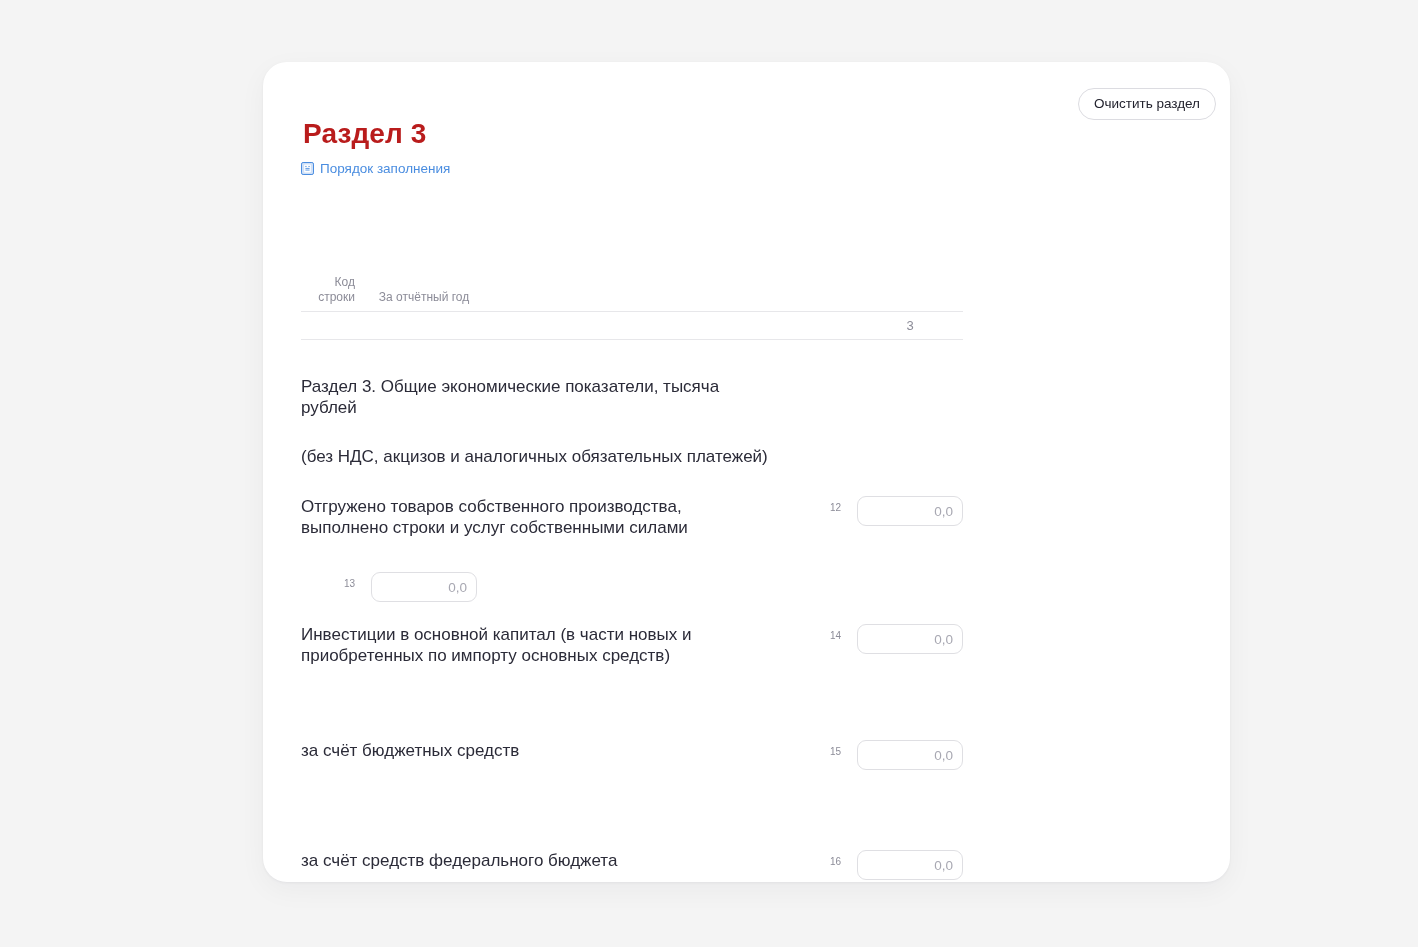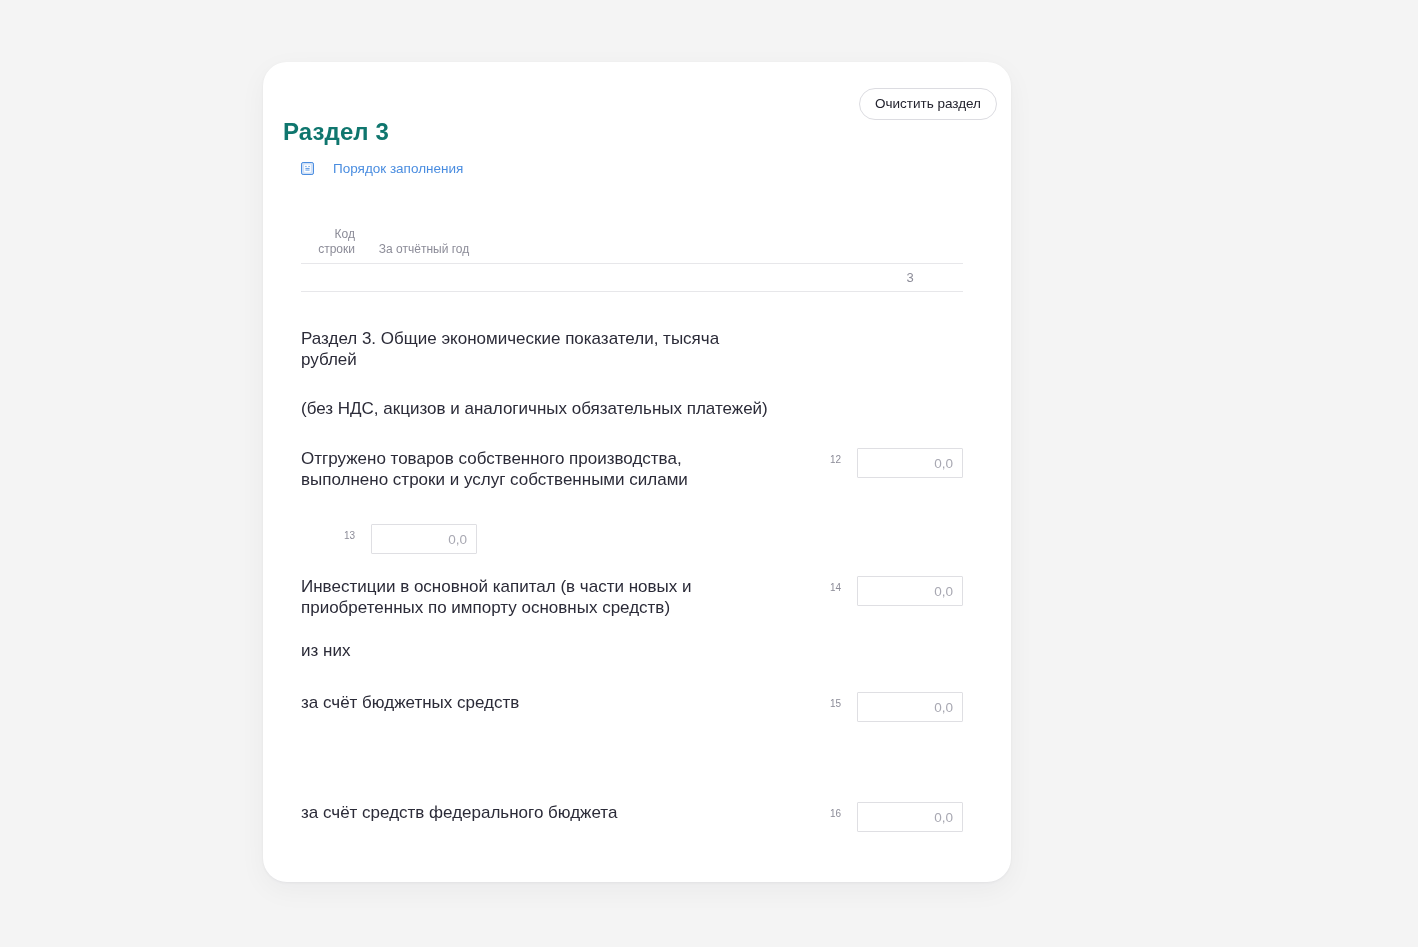--- a/index.html
+++ b/index.html
@@ -21,21 +21,21 @@
     position: relative;
     width: 1418px;
     height: 947px;
   }
 
   
   .card {
     position: absolute;
     left: 263px;
     top: 62px;
-    width: 748px;
+    width: 967px;
     height: 820px;
     background: #ffffff;
     border-radius: 24px;
     box-shadow: 0 1px 3px rgba(20, 20, 40, 0.05),
                 0 8px 28px rgba(20, 20, 40, 0.045);
     padding-left: 16px;
   }
 
   
   .clear-btn {
@@ -51,36 +51,36 @@
     font-family: inherit;
     font-size: 13.5px;
     line-height: 30px;
     white-space: nowrap;
     cursor: pointer;
   }
 
   
   .section-title {
     position: absolute;
-    left: 20px;
+    left: 40px;
     top: 56px;
-    font-size: 24px;
+    font-size: 28px;
     font-weight: bold;
-    color: #0f766e;
+    color: #b91c1c;
     letter-spacing: 0.1px;
   }
 
   
   .doc-link {
     position: absolute;
     left: 38px;
     top: 99px;
     display: flex;
     align-items: center;
-    gap: 19px;
+    gap: 6px;
     text-decoration: none;
     cursor: pointer;
   }
   .doc-link .label {
     font-size: 13.5px;
     color: #4a8de0;
     white-space: nowrap;
   }
   .doc-icon {
     display: block;
@@ -97,21 +97,21 @@
     width: 662px;
   }
 
   .t-row {
     display: flex;
     align-items: flex-start;
     width: 100%;
   }
 
   .col-name   { width: 486px; flex: 0 0 486px; padding-right: 10px; }
-  .col-code   { width: 54px;  flex: 0 0 54px;  text-align: right; }
+  .col-code   { width: 54px;  flex: 0 0 54px;  text-align: right; margin-top: 48px; }
   .col-value  { width: 122px; flex: 0 0 122px; padding-left: 16px; }
 
   
   .t-head {
     align-items: flex-end;
     padding-bottom: 6px;
   }
   .t-head .h-txt {
     font-size: 12px;
     color: #8c8c98;
@@ -168,21 +168,21 @@
   .cell-value {
     width: 122px;
     flex: 0 0 122px;
     padding-left: 16px;
   }
 
   .num-input {
     width: 106px;
     height: 30px;
     border: 1px solid #dfdfe3;
-    border-radius: 1px;
+    border-radius: 9px;
     background: #ffffff;
     font-family: inherit;
     font-size: 13.5px;
     color: #2b2b38;
     text-align: right;
     padding: 0 9px;
     outline: none;
   }
   .num-input::placeholder { color: #a8a8b2; }
 
@@ -285,21 +285,20 @@
           <div class="cell-name">Инвестиции в основной капитал (в части новых и приобретенных по импорту основных средств)</div>
           <div class="cell-code">14</div>
           <div class="cell-value">
             <input class="num-input" type="text" placeholder="0,0" style="">
           </div>
         </div>
 
         <div class="gap-22"></div>
 
         <div class="t-brow">
-          <div class="cell-name">из них</div>
           <div class="cell-code"></div>
           <div class="cell-value"></div>
         </div>
 
         <div class="gap-28"></div>
 
         <div class="t-brow">
           <div class="cell-name">за счёт бюджетных средств</div>
           <div class="cell-code">15</div>
           <div class="cell-value">

